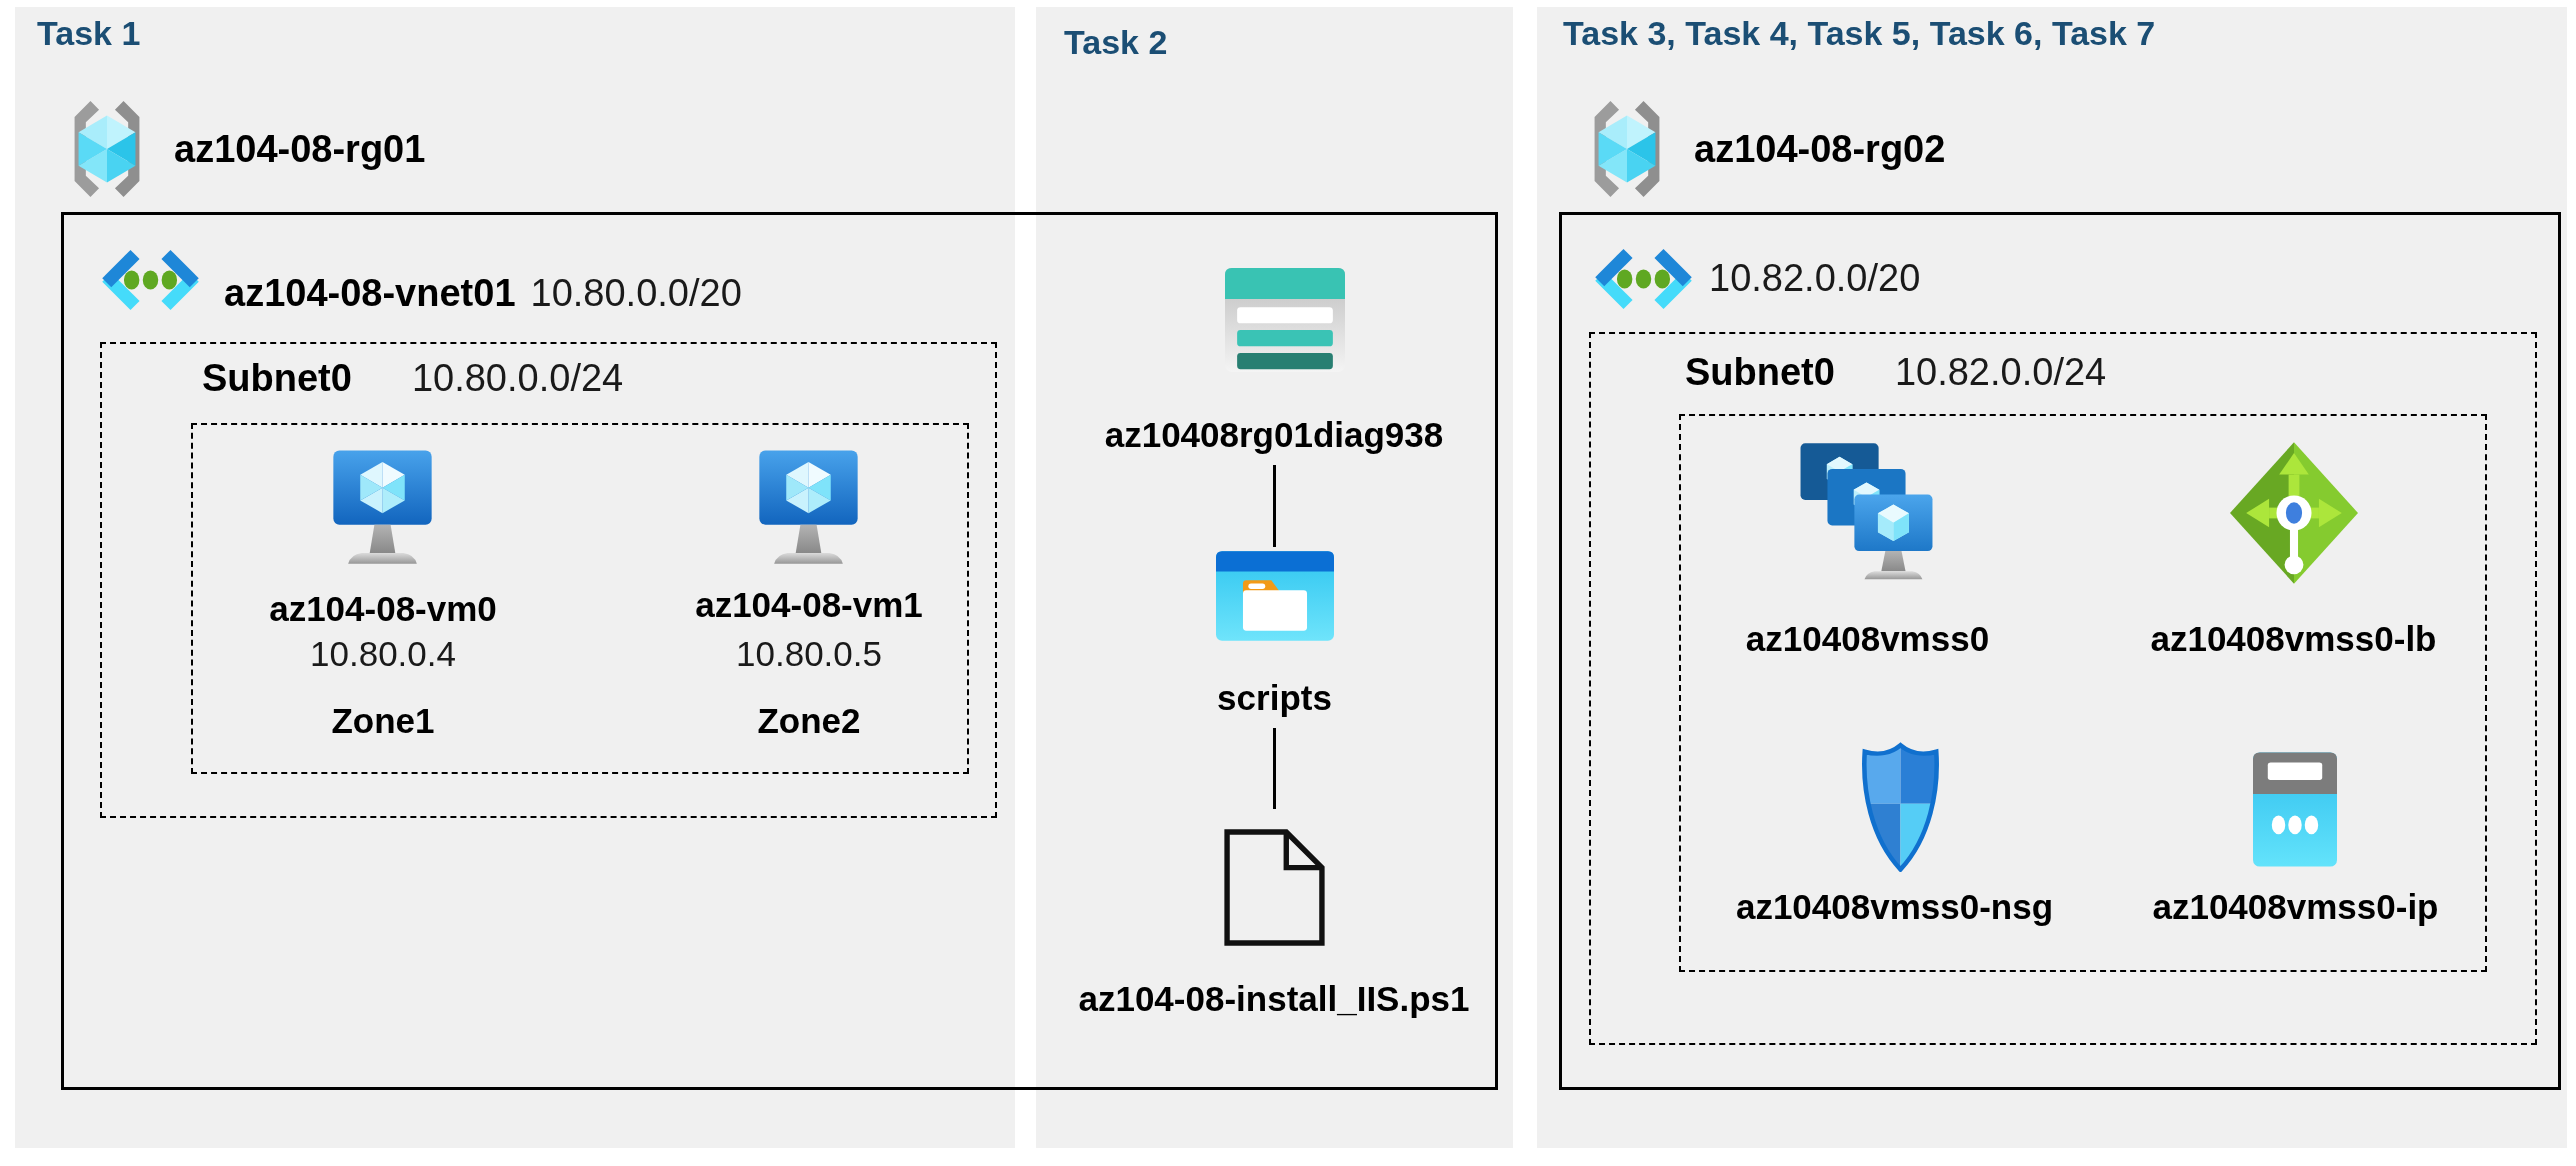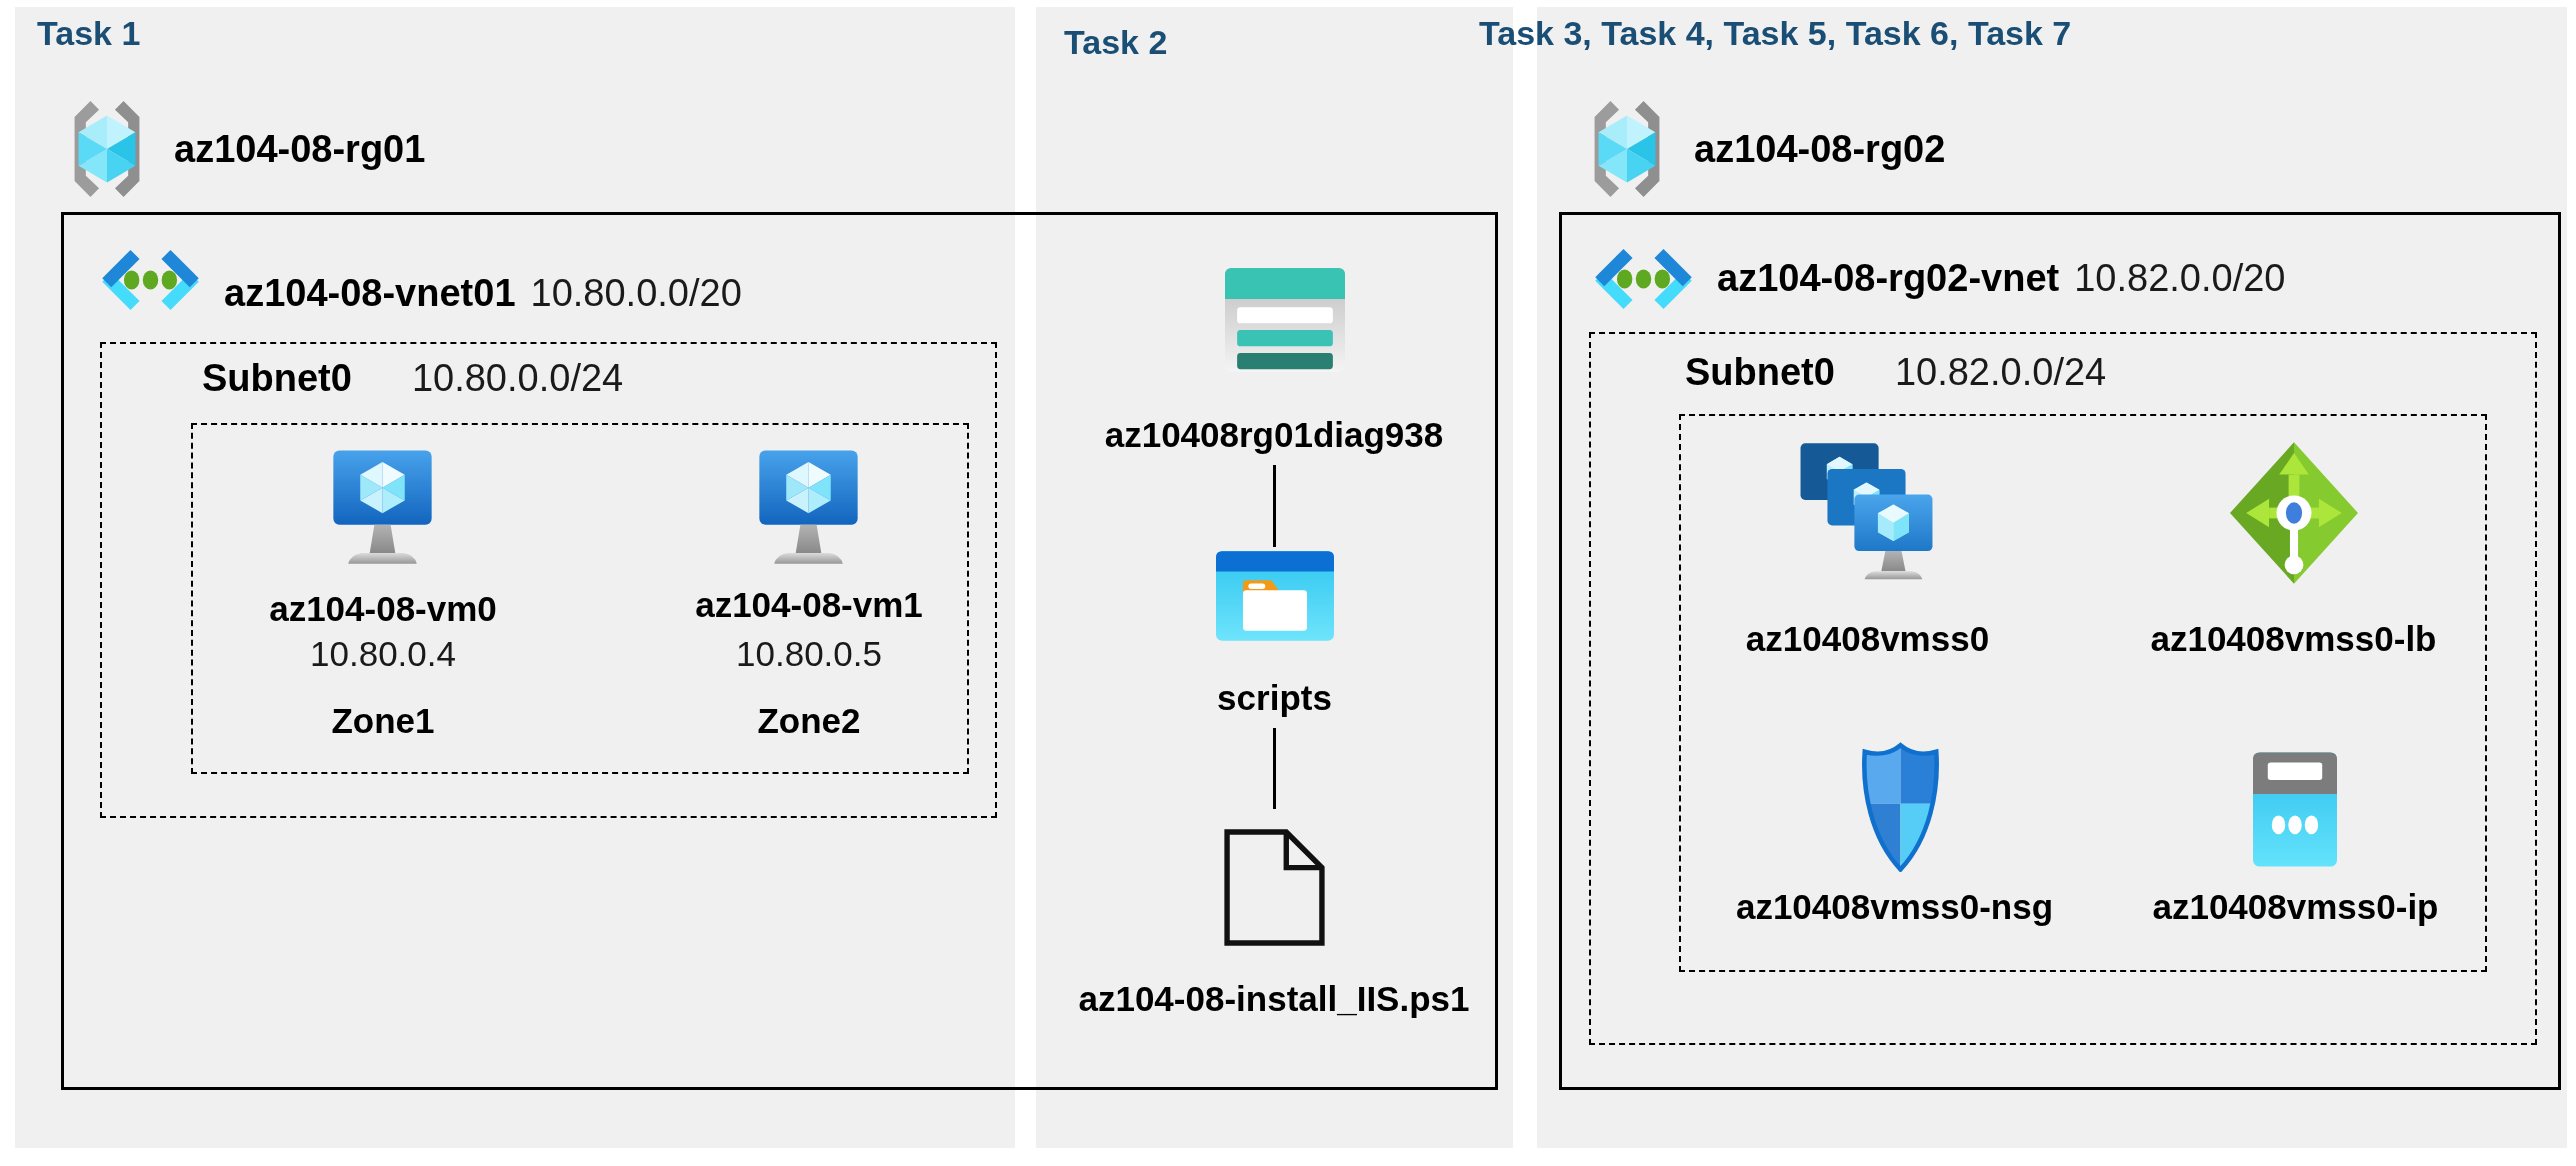--- a/index.html
+++ b/index.html
@@ -58,21 +58,21 @@
     </clipPath>
   </defs>
 </svg>
 
 <div class="panel" style="left:15px;width:1000px;"></div>
 <div class="panel" style="left:1036px;width:477px;"></div>
 <div class="panel" style="left:1537px;width:1030px;"></div>
 
 <div class="task-title" style="left:37px;top:13.5px;">Task 1</div>
 <div class="task-title" style="left:1064px;top:23px;">Task 2</div>
-<div class="task-title" style="left:1479px;top:13.5px;">Task 3, Task 4, Task 5, Task 6, Task 7</div>
+<div class="task-title" style="left:1563px;top:13.5px;">Task 3, Task 4, Task 5, Task 6, Task 7</div>
 
 <div class="solid-box" style="left:61px;top:212px;width:1431px;height:872px;"></div>
 <div class="solid-box" style="left:1559px;top:212px;width:996px;height:872px;"></div>
 
 <div class="row" style="left:64px;top:101px;height:96px;">
   <span>
     <svg width="86" height="96" viewBox="0 0 130 145">
       <polygon points="40,0 16,24 16,121 40,145 53,132 33,113 33,32 53,13" fill="#9c9c9c"></polygon>
       <polygon points="90,0 114,24 114,121 90,145 77,132 97,113 97,32 77,13" fill="#8f8f8f"></polygon>
       <polygon points="65,72.5 22,47 65,22" fill="#a9edfb"></polygon>
@@ -202,21 +202,20 @@
         <line x1="10" y1="48" x2="52" y2="90" stroke="#45dbfa"></line>
         <line x1="10" y1="56" x2="52" y2="14" stroke="#1e87d8"></line>
         <line x1="140" y1="48" x2="98" y2="90" stroke="#45dbfa"></line>
         <line x1="140" y1="56" x2="98" y2="14" stroke="#1e87d8"></line>
       </g>
       <ellipse cx="47" cy="52" rx="11.5" ry="14" fill="#5fa822"></ellipse>
       <ellipse cx="75" cy="52" rx="11.5" ry="14" fill="#5fa822"></ellipse>
       <ellipse cx="103" cy="52" rx="11.5" ry="14" fill="#5fa822"></ellipse>
     </svg>
   </span>
-  <span class="net-name" style="margin-left:23px;">az104-08-rg02-vnet</span>
   <span class="net-cidr">10.82.0.0/20</span>
 </div>
 
 <div class="dashed-box" style="left:1589px;top:332px;width:944px;height:709px;"></div>
 <div class="subnet-row" style="left:1685px;top:351px;">
   <span class="net-name">Subnet0</span>
   <span class="net-cidr">10.82.0.0/24</span>
 </div>
 <div class="dashed-box" style="left:1679px;top:414px;width:804px;height:554px;"></div>
 

